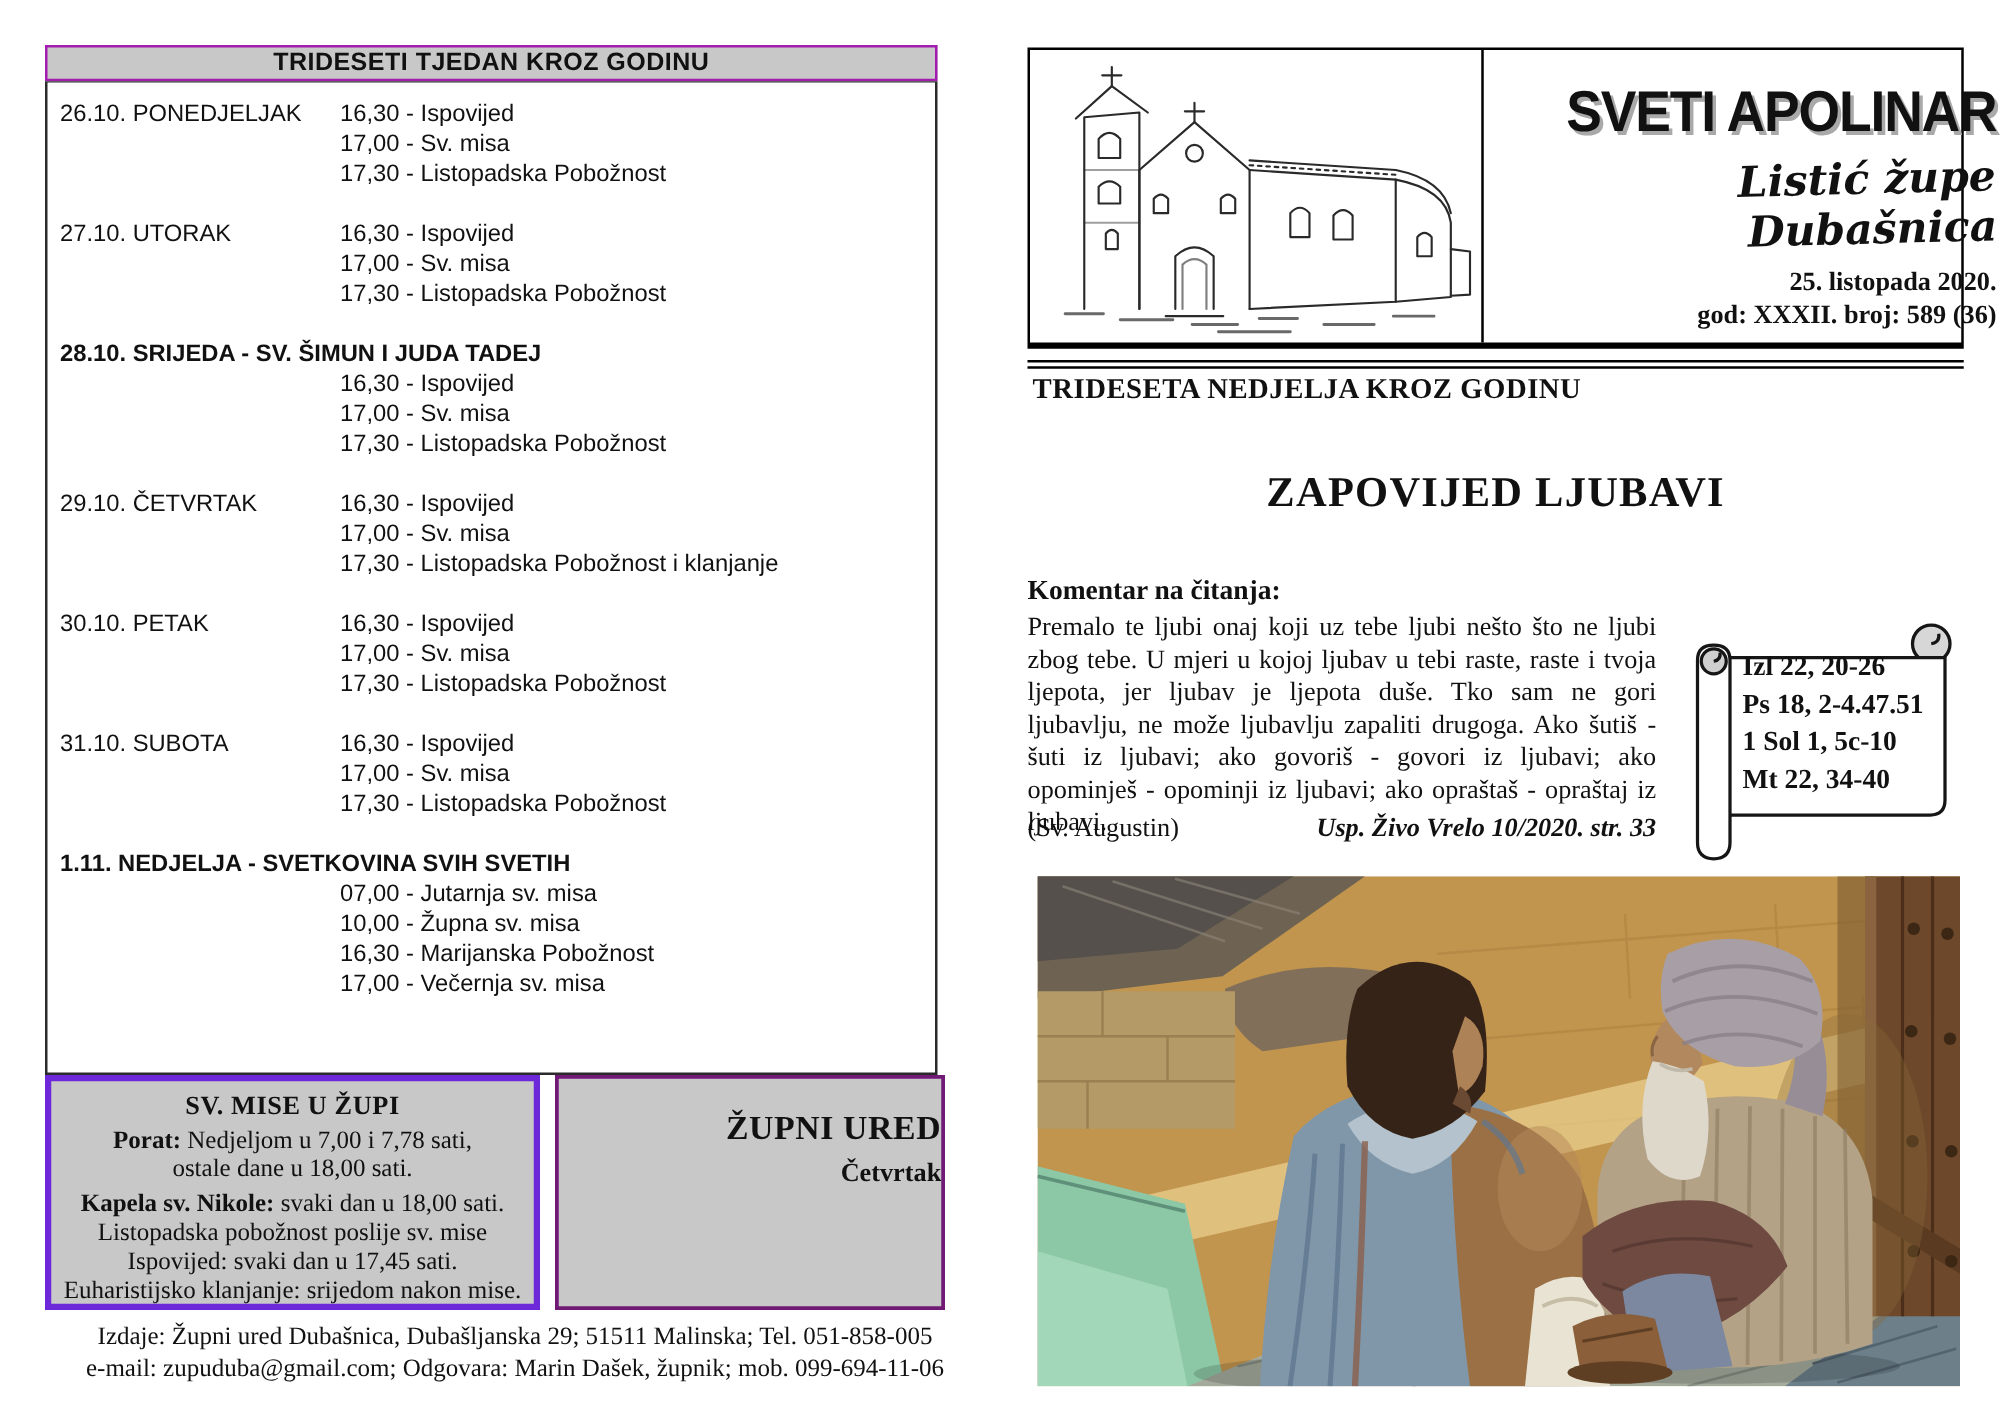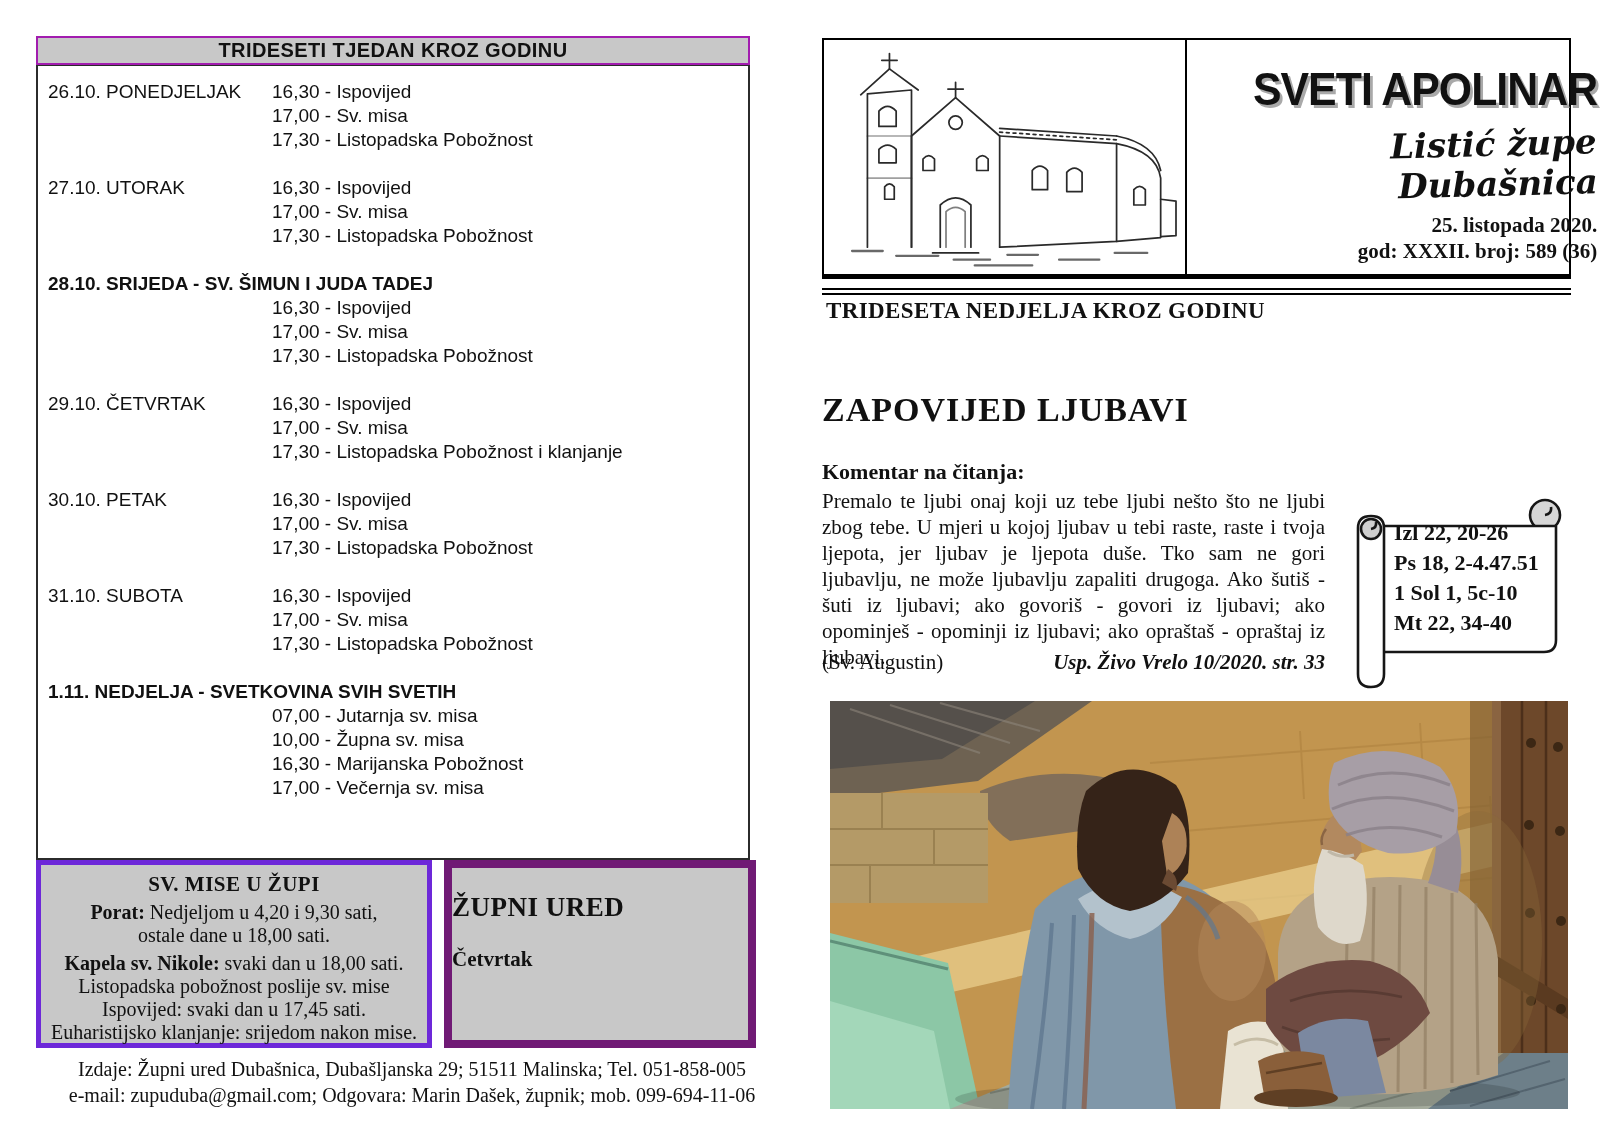--- a/index.html
+++ b/index.html
@@ -21,24 +21,24 @@
   .srow.block .day { width:auto; font-weight:bold; }
   .srow.block .times { margin-left:224px; }
 
   .masses-box { position:absolute; left:36px; top:860px; width:396px; height:188px;
     background:#c8c8c8; border:5px solid #6d28d9; text-align:center;
     font-family:"Liberation Serif", serif; font-size:20px; padding-top:8px; line-height:23px; }
   .masses-box .mtitle { font-weight:bold; font-size:21px; margin-bottom:5px; letter-spacing:.5px; }
   .masses-box .grp { margin-bottom:5px; }
 
   .office-box { position:absolute; left:444px; top:860px; width:312px; height:188px;
-    background:#c8c8c8; border:8px solid #701a75; text-align:left;
+    background:#c8c8c8; border:3px solid #701a75; text-align:right;
     font-family:"Liberation Serif", serif; padding-top:24px; }
   .office-box .otitle { font-weight:bold; font-size:27px; letter-spacing:.5px; }
-  .office-box .oday   { font-weight:bold; font-size:21px; margin-top:24px; }
+  .office-box .oday   { font-weight:bold; font-size:21px; margin-top:8px; }
   .office-box .ohours { font-weight:bold; font-size:21px; margin-top:22px; }
 
   .pub-footer { position:absolute; left:52px; top:1056px; width:720px; text-align:center;
     font-family:"Liberation Serif", serif; font-size:20px; line-height:26px; }
 
   
   .masthead { position:absolute; left:822px; top:38px; width:749px; height:241px;
     border:2px solid #000; border-bottom-width:5px; display:flex; background:#fff; }
   .church-cell { width:363px; flex:none; border-right:2px solid #000; padding:4px 2px; }
   .title-cell { flex:1; position:relative; padding:6px 12px 8px 8px;margin-left:32px; }
@@ -49,22 +49,22 @@
     font-style:italic; font-weight:bold; font-size:34px; transform:rotate(-1.5deg); }
   .issue-block { position:absolute; right:12px; bottom:10px; text-align:right;
     font-family:"Liberation Serif", serif; font-weight:bold; font-size:21px; line-height:26px; }
 
   .double-rule { position:absolute; left:822px; top:288px; width:749px; height:7px;
     border-top:2px solid #000; border-bottom:2px solid #000; }
 
   .season-heading { position:absolute; left:826px; top:298px;
     font-family:"Liberation Serif", serif; font-weight:bold; font-size:23px; letter-spacing:.4px; }
 
-  .article-title { position:absolute; left:822px; top:376px; width:749px; 
-    font-family:"Liberation Serif", serif; font-weight:bold; font-size:34px; letter-spacing:1px;margin-top:15px; }
+  .article-title { position:absolute; left:822px; top:376px; width:749px; text-align:center;
+    font-family:"Liberation Serif", serif; font-weight:bold; font-size:34px; letter-spacing:1px; }
 
   .commentary-label { position:absolute; left:822px; top:459px;
     font-family:"Liberation Serif", serif; font-weight:bold; font-size:22px; }
   .commentary { position:absolute; left:822px; top:488px; width:503px; text-align:justify;
     font-family:"Liberation Serif", serif; font-size:21px; line-height:26px; }
   .attr-line { position:absolute; left:822px; top:650px; width:503px; display:flex;
     justify-content:space-between; font-family:"Liberation Serif", serif; font-size:21px; }
   .attr-source { font-weight:bold; font-style:italic; }
 
   .scroll-box { position:absolute; left:1342px; top:492px; width:235px; height:200px; }
@@ -145,21 +145,21 @@
         <div>10,00 - Župna sv. misa</div>
         <div>16,30 - Marijanska Pobožnost</div>
         <div>17,00 - Večernja sv. misa</div>
       </div>
     </div>
   </div>
 
   <div class="masses-box">
     <div class="mtitle">SV. MISE U ŽUPI</div>
     <div class="grp">
-      <div><b>Porat:</b><span> Nedjeljom u 4,20 i 9,30 sati,</span></div>
+      <div><b>Porat:</b><span> Nedjeljom u 7,00 i 7,78 sati,</span></div>
       <div>ostale dane u  18,00 sati.</div>
     </div>
     <div class="grp">
       <div><b>Kapela sv. Nikole:</b><span> svaki dan u 18,00 sati.</span></div>
       <div>Listopadska pobožnost poslije sv. mise</div>
       <div>Ispovijed: svaki dan u 17,45 sati.</div>
       <div>Euharistijsko klanjanje: srijedom nakon mise.</div>
     </div>
   </div>
 

